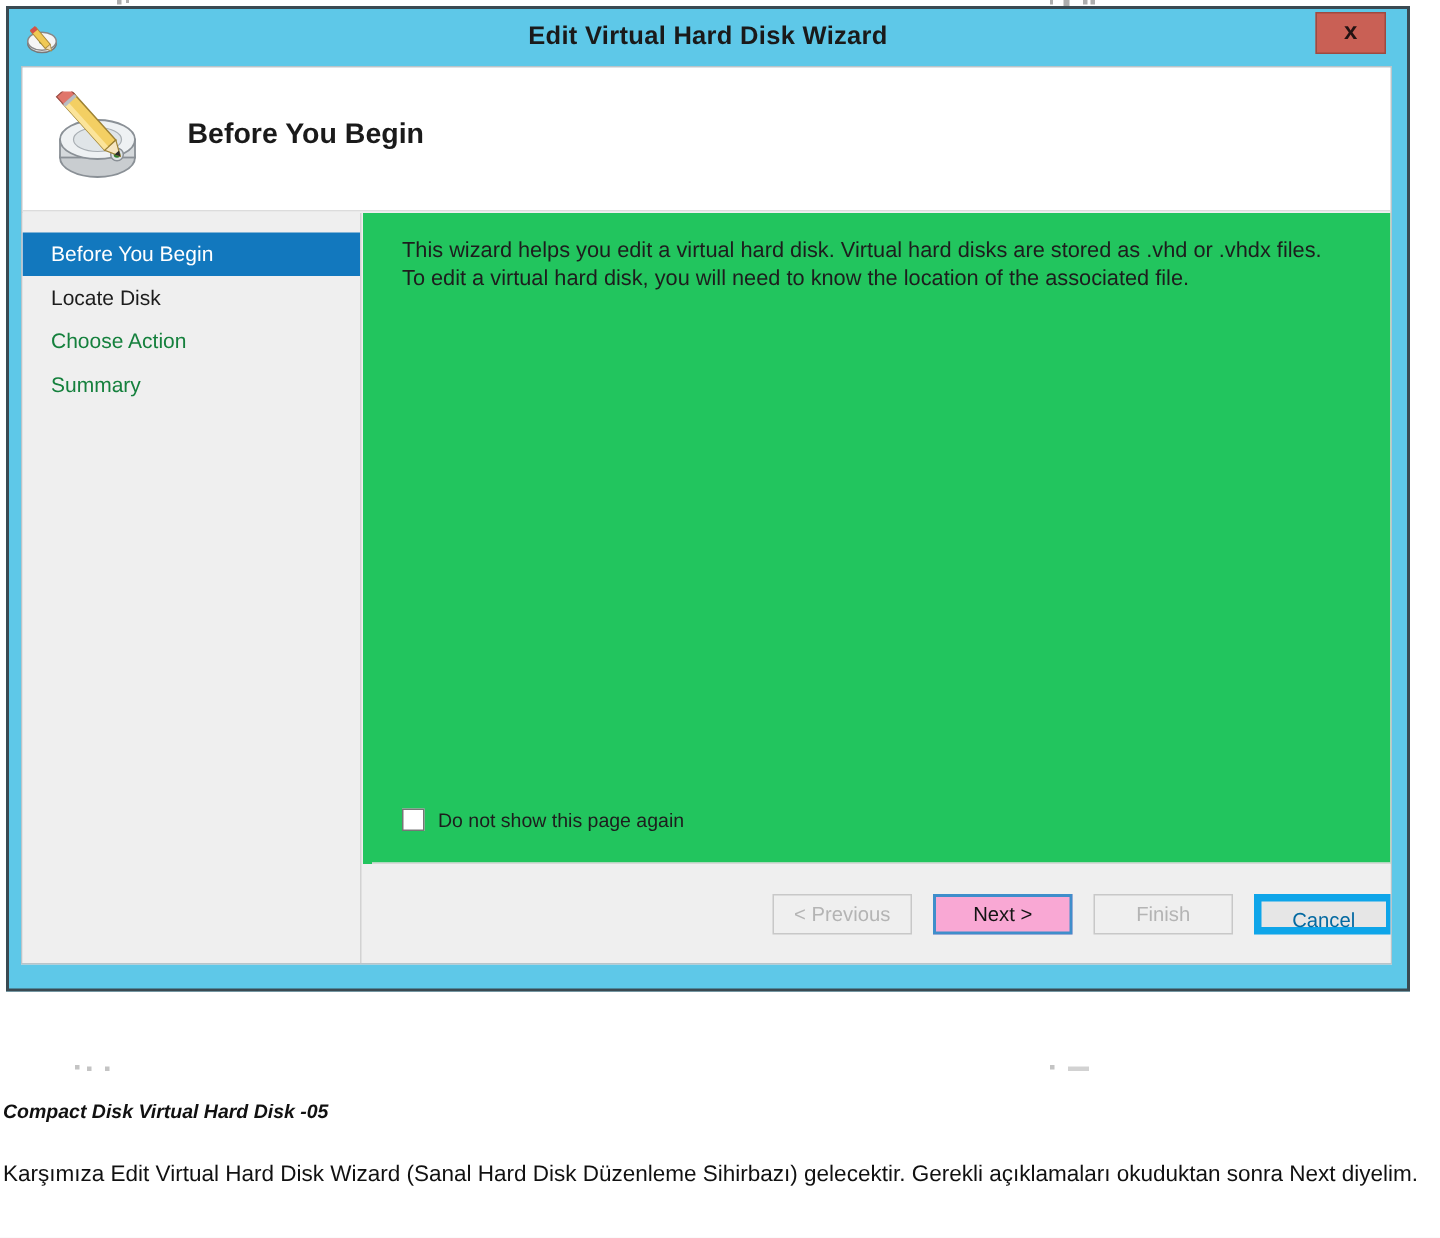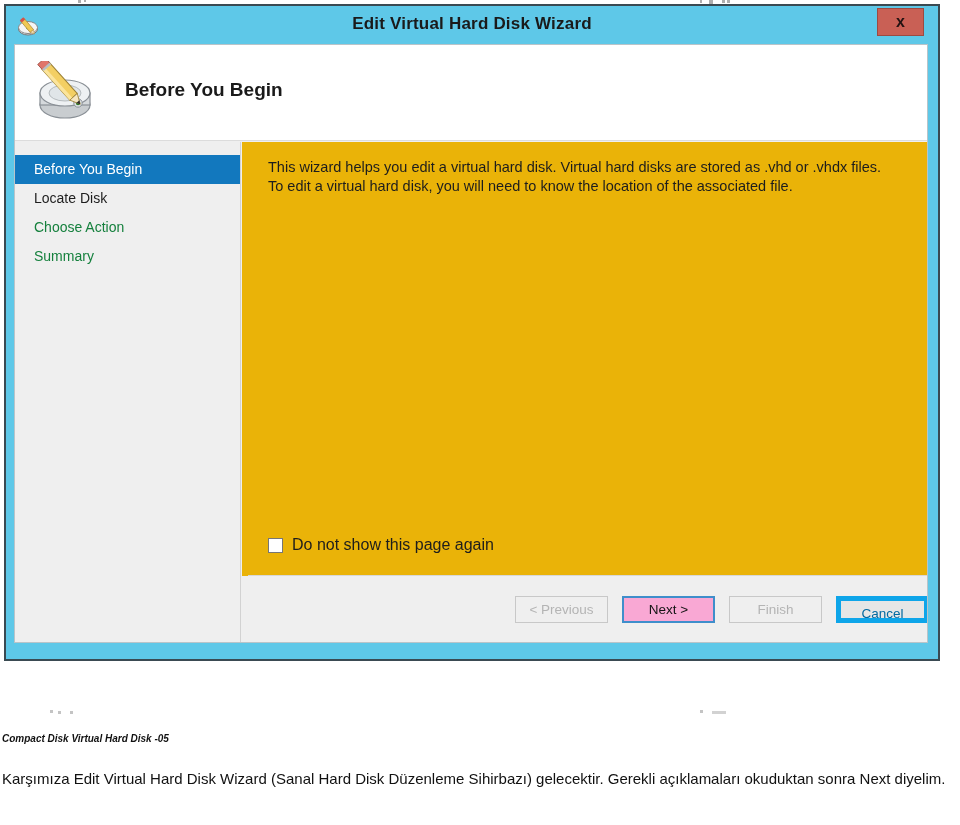--- a/index.html
+++ b/index.html
@@ -162,21 +162,21 @@
     right: 0;
     bottom: 0;
     background: #efefef;
   }
   #content-scrollframe {
     position: absolute;
     left: 0;
     top: 0;
     right: 0;
     bottom: 66px;
-    background: #eab308;
+    background: #22c55e;
     overflow: hidden;
   }
   #intro-text {
     position: absolute;
     left: 26px;
     top: 16px;
     right: 32px;
     font-size: 14.5px;
     line-height: 19px;
     color: #1d1d1d;
@@ -192,21 +192,21 @@
   #checkbox-box {
     width: 15px;
     height: 15px;
     background: #ffffff;
     border: 1px solid #767676;
     box-sizing: border-box;
     margin-right: 9px;
     flex: none;
   }
   #checkbox-label {
-    font-size: 16px;
+    font-size: 13px;
     color: #1d1d1d;
     white-space: nowrap;
   }
 
   
   #buttonbar {
     position: absolute;
     left: 6px;
     right: 0;
     bottom: 0;
@@ -247,21 +247,21 @@
   #btn-cancel   { left: 588px; }
 
   
   #caption {
     position: absolute;
     left: 2px;
     top: 733px;
     width: 950px;
   }
   #caption-heading {
-    font-size: 10px;
+    font-size: 13px;
     font-style: italic;
     font-weight: 700;
     color: #111111;
     margin-bottom: 21px;
   }
   #caption-paragraph {
     font-size: 15px;
     color: #111111;
     line-height: 28px;
     text-align: justify;

